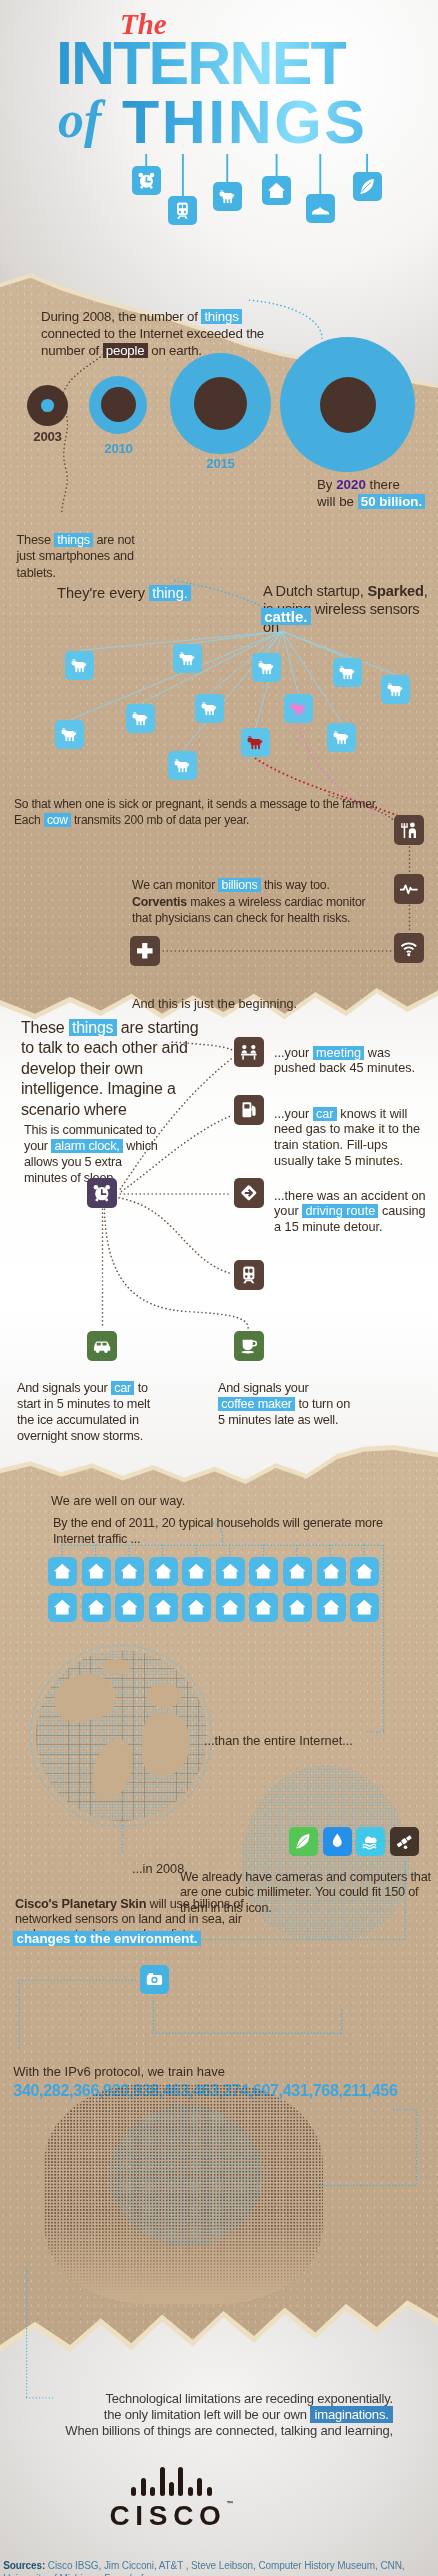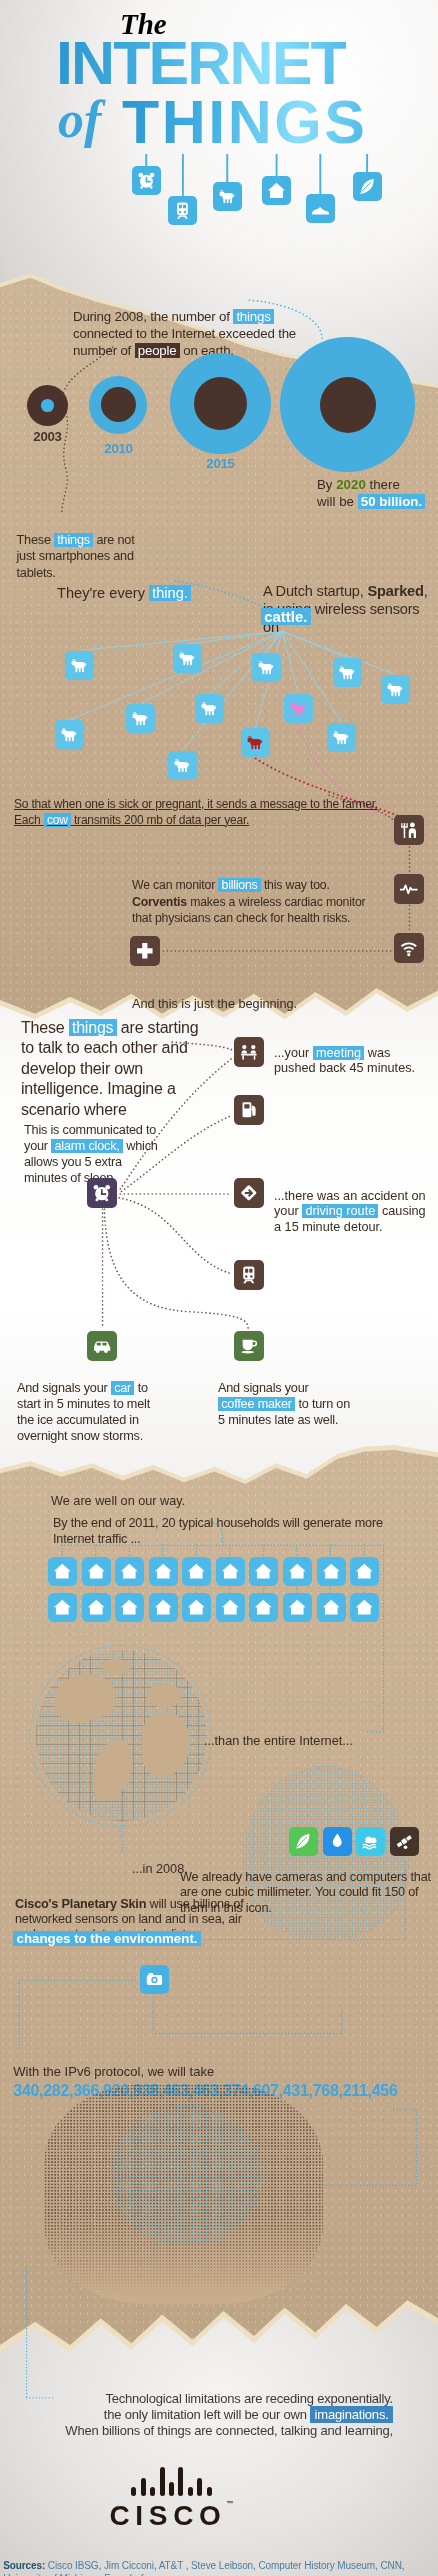--- a/index.html
+++ b/index.html
@@ -21,21 +21,21 @@
       linear-gradient(180deg, rgba(255,255,255,.10), rgba(0,0,0,.05));
     background-size:7px 8.2px,10.8px 9.5px,100% 100%;
     filter:drop-shadow(0 1.3px 1.9px rgba(60,40,20,.35));}
   .beige1{top:236px;height:810px;clip-path:polygon(0 5.8%,7% 4.6%,14% 6.2%,22% 7.6%,30% 8.8%,39% 10%,48% 11.6%,56% 13.2%,64% 14.4%,72% 15.2%,80% 16.4%,88% 17.2%,100% 18.4%,100% 93.8%,93% 95.8%,86% 93.5%,79% 96.3%,72% 94%,65% 96.7%,58% 94.2%,51% 96.5%,44% 94.4%,37% 96.7%,30% 94.2%,23% 96.3%,16% 94.6%,8% 96.7%,0 95%);}
   .kraft1{top:241px;height:799px;clip-path:polygon(0 5.8%,7% 4.6%,14% 6.2%,22% 7.6%,30% 8.8%,39% 10%,48% 11.6%,56% 13.2%,64% 14.4%,72% 15.2%,80% 16.4%,88% 17.2%,100% 18.4%,100% 93.8%,93% 95.8%,86% 93.5%,79% 96.3%,72% 94%,65% 96.7%,58% 94.2%,51% 96.5%,44% 94.4%,37% 96.7%,30% 94.2%,23% 96.3%,16% 94.6%,8% 96.7%,0 95%);}
   .beige2{top:1445px;height:907px;clip-path:polygon(0 2.6%,7% 1.8%,14% 3%,21% 2%,28% 3.4%,35% 2.2%,42% 3.6%,49% 2.4%,56% 3.8%,63% 2%,70% 3.2%,77% 1%,83% .2%,90% 0,100% .8%,100% 97%,93% 95%,86% 98%,79% 95.4%,72% 98.6%,65% 95.8%,58% 99%,51% 96.2%,44% 99.4%,37% 96.6%,30% 99.8%,23% 97%,16% 100%,8% 97.4%,0 100%);}
   .kraft2{top:1450px;height:895px;clip-path:polygon(0 2.6%,7% 1.8%,14% 3%,21% 2%,28% 3.4%,35% 2.2%,42% 3.6%,49% 2.4%,56% 3.8%,63% 2%,70% 3.2%,77% 1%,83% .2%,90% 0,100% .8%,100% 97%,93% 95%,86% 98%,79% 95.4%,72% 98.6%,65% 95.8%,58% 99%,51% 96.2%,44% 99.4%,37% 96.6%,30% 99.8%,23% 97%,16% 100%,8% 97.4%,0 100%);}
   .lines-overlay{left:0;top:0;width:438px;height:2576px;z-index:5;pointer-events:none;}
   .content{z-index:6;}
   
-  .t-the{left:120px;top:7.6px;font:italic bold 29px "Liberation Serif",serif;color:#000000;}
+  .t-the{left:120px;top:7.6px;font:italic bold 29px "Liberation Serif",serif;color:#ef4444;}
   .t-of{left:58px;top:90px;font:italic bold 52px "Liberation Serif",serif;color:#3aa6da;}
   .t-big{font-weight:bold;font-size:61px;letter-spacing:-1.9px;line-height:1;
     background:linear-gradient(100deg,#2b96cf 0%,#45b2e4 38%,#8adffa 72%,#4db8e8 100%);
     -webkit-background-clip:text;background-clip:text;color:transparent;}
   .t-internet{left:56px;top:33px;}
   .t-things{left:122px;top:92px;letter-spacing:2.5px;}
   
   .sq{position:absolute;border-radius:5px;display:flex;align-items:center;justify-content:center;}
   .sq svg{width:72%;height:72%;fill:#fff;}
   .blue{background:#45b2e4;color:#45b2e4;}
@@ -46,30 +46,30 @@
   .leafg{background:#55c556;color:#55c556;}
   .dropb{background:#2490e8;color:#2490e8;}
   .wavec{background:#3fc8e8;color:#3fc8e8;}
   .satk{background:#453429;color:#453429;}
   .hl{background:#4cb3e6;color:#fff;padding:0 3.2px;white-space:nowrap;}
   .hl-dk{background:#4a332b;color:#fff;padding:0 3.2px;}
   .hl-big{background:#3d85c0;color:#fff;padding:0.6px 4.4px;}
   .para{line-height:1.3;letter-spacing:-0.2px;}
   .b{font-weight:bold;}
   
-  .p-2008{left:41px;top:295px;width:236px;font-size:13.3px;line-height:1.28;margin-left:32px;}
+  .p-2008{left:41px;top:295px;width:236px;font-size:13.3px;line-height:1.28;}
   .circle{position:absolute;border-radius:50%;}
   .lbl{position:absolute;font-weight:bold;font-size:13.3px;letter-spacing:-0.3px;text-align:center;}
   .by2020{left:317px;top:477px;width:114px;font-size:13.3px;line-height:1.25;color:#3a2c20;}
-  .c-blue-txt{color:#4d7c0f;font-weight:bold;}
+  .c-blue-txt{color:#4c1d95;font-weight:bold;}
   .p-notjust{left:16.5px;top:519px;width:130px;font-size:12.7px;line-height:1.3;}
   .p-everything{left:57px;top:570px;font-size:14.6px;}
   .p-sparked{left:263px;top:567px;width:167px;font-size:14.6px;line-height:1.25;}
   .chip-cattle{left:261px;top:608px;font-size:15px;font-weight:bold;}
-  .p-farmer{left:14px;top:785px;width:418px;font-size:12px;line-height:1.3;text-decoration:underline;}
+  .p-farmer{left:14px;top:785px;width:418px;font-size:12px;line-height:1.3;}
   .p-corventis{left:132px;top:865px;width:266px;font-size:12.3px;line-height:1.32;}
   .p-begin{left:132px;top:984px;font-size:12.7px;}
   
   .p-scn-intro{left:21px;top:1002px;width:184px;font-size:16px;line-height:1.28;}
   .p-comm{left:24px;top:1109px;width:142px;font-size:12.7px;line-height:1.27;}
   .scn-txt{position:absolute;left:274px;width:153px;font-size:12.7px;line-height:1.23;}
   .p-car-sig{left:17px;top:1367px;width:142px;font-size:12.7px;line-height:1.27;}
   .p-cof-sig{left:218px;top:1367px;width:136px;font-size:12.7px;line-height:1.27;}
   
   .p-onway{left:51px;top:1481px;font-size:12.7px;}
@@ -426,20 +426,21 @@
       <svg viewBox="0 0 34.5469 34.5469" width="22" height="22">
         <use href="#i-meeting"></use>
       </svg>
     </span>
   <p class="abs content scn-txt" style="top:1033px"><span>...your </span><span class="hl">meeting</span><span> was pushed back 45 minutes.</span></p>
   <span class="sq brown content" style="left:234px;top:1095px;width:30px;height:30px">
       <svg viewBox="0 0 34.5469 34.5469" width="22" height="22">
         <use href="#i-gas"></use>
       </svg>
     </span>
+  <p class="abs content scn-txt" style="top:1094px"><span>...your </span><span class="hl">car</span><span> knows it will need gas to make it to the train station.  Fill-ups usually take 5 minutes.</span></p>
   <p class="abs content para p-comm"><span>This is communicated to your </span><span class="hl">alarm clock,</span><span> which allows you 5 extra minutes of sleep.</span></p>
   <span class="sq purple content" style="left:87px;top:1178px;width:30px;height:30px">
       <svg viewBox="0 0 34.5469 34.5469" width="22" height="22">
         <use href="#i-alarm"></use>
       </svg>
     </span>
   <span class="sq brown content" style="left:234px;top:1178px;width:30px;height:30px">
       <svg viewBox="0 0 34.5469 34.5469" width="22" height="22">
         <use href="#i-accident"></use>
       </svg>
@@ -603,21 +604,21 @@
   <p class="abs content para p-planet"><span class="b">Cisco's Planetary Skin</span><span> will use billions of networked sensors on land and in sea, air and space to detect and predict</span></p>
   <span class="abs content hl chip-env">changes to the environment.</span>
 
   <span class="sq blue content" style="left:140px;top:1965px;width:29px;height:29px">
       <svg viewBox="0 0 33.1094 33.1094" width="21" height="21">
         <use href="#i-camera"></use>
       </svg>
     </span>
   <p class="abs content para p-camera">We already have cameras and computers that are one cubic millimeter. You could fit 150 of them in this icon.</p>
 
-  <p class="abs content p-ipv6">With the IPv6 protocol, we will take</p>
+  <p class="abs content p-ipv6">With the IPv6 protocol, we train have</p>
   <p class="abs content p-ipv6num">340,282,366,920,938,463,463,374,607,431,768,211,456</p>
   <div class="abs content atom-outer"></div>
   <div class="abs content atom-inner"></div>
 
   <div class="abs content p-concl">
     <div>Technological limitations are receding exponentially.</div>
     <div><span>the only limitation left will be our own </span><span class="hl-big">imaginations.</span></div>
     <div>When billions of things are connected, talking and learning,</div>
   </div>
   <div class="abs content cisco">

